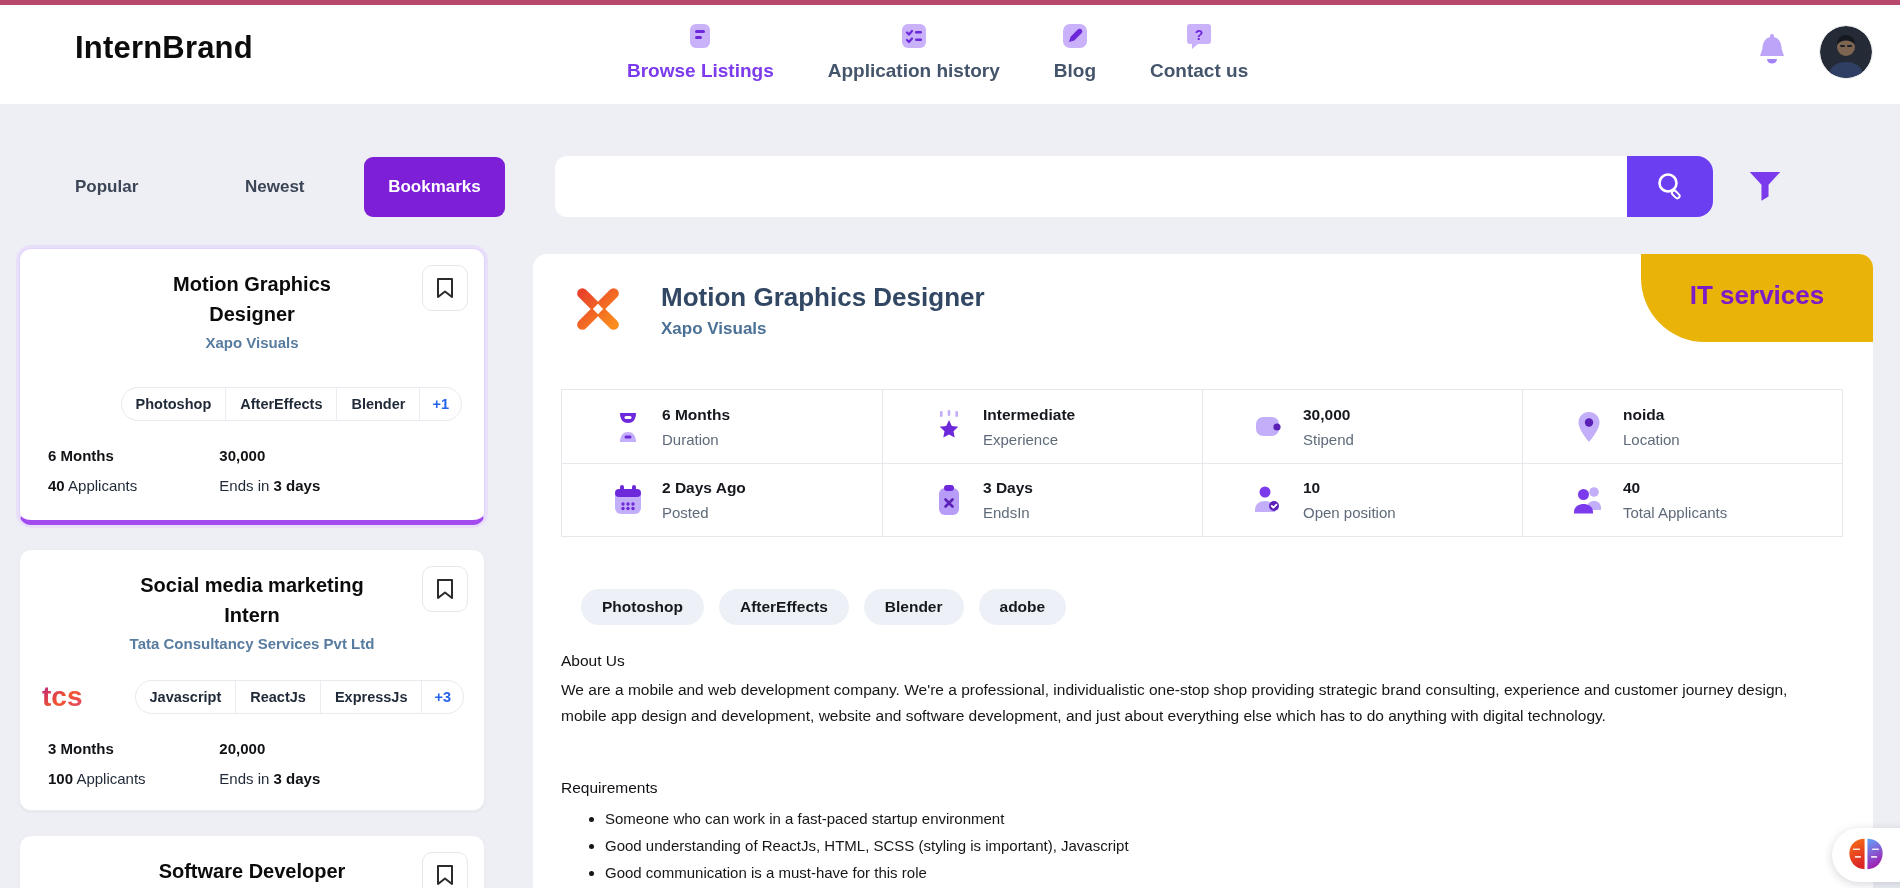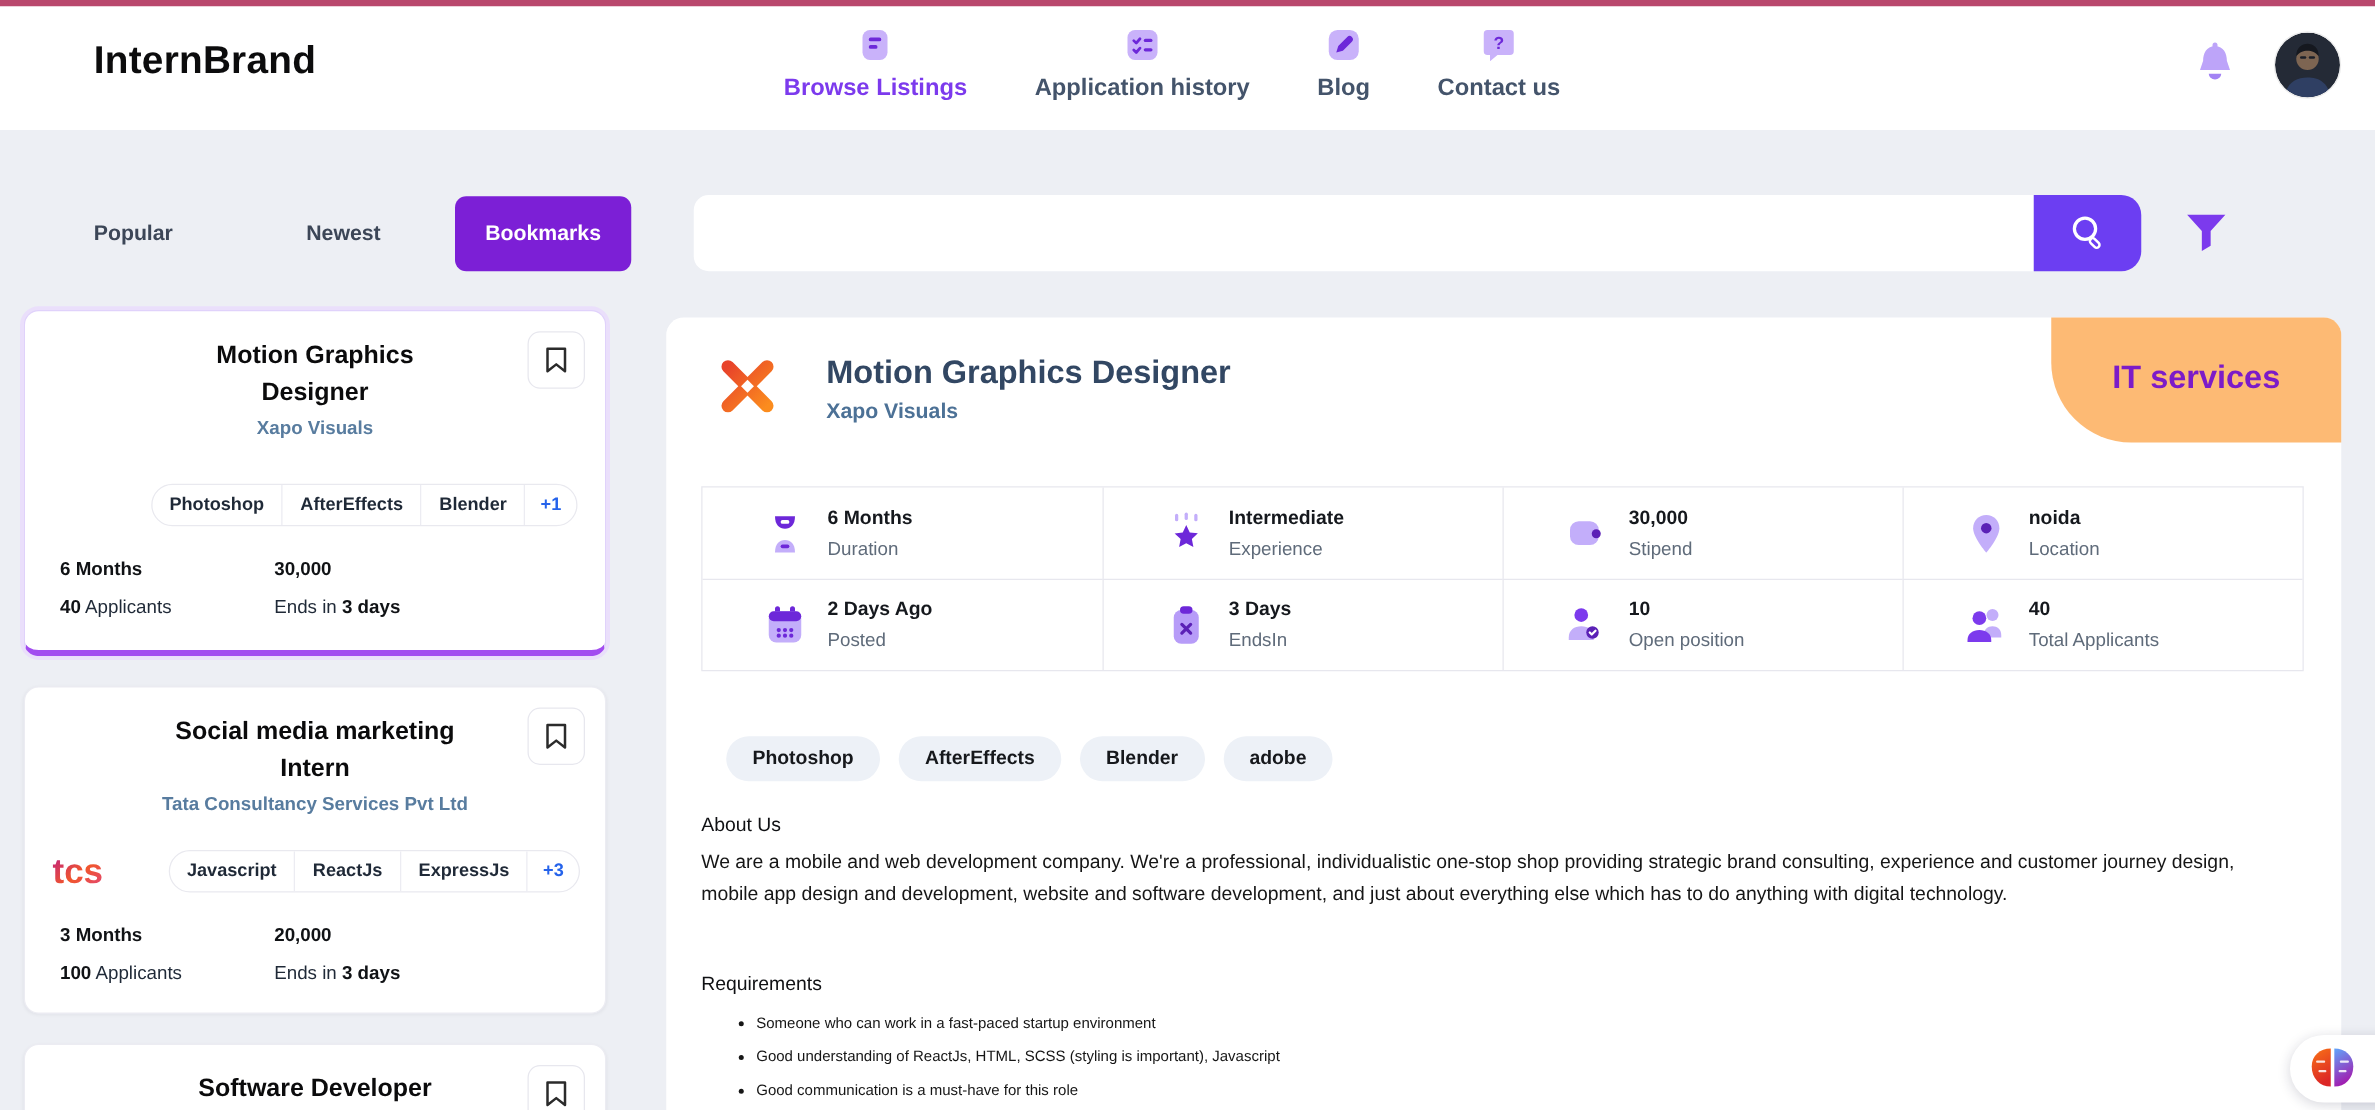--- a/index.html
+++ b/index.html
@@ -52,40 +52,40 @@
   .pill { display:flex; align-items:center; border:1px solid #e9e9ef; border-radius:20px; background:#fff; overflow:hidden; }
   .pi { padding:8px 14px; font-size:14.5px; font-weight:600; color:#1f2937; border-left:1px solid #ececf2; white-space:nowrap; }
   .pi:first-child { border-left:none; }
   .pi.more { color:#2563eb; font-weight:700; padding:8px 12px; cursor:pointer; }
   .c-stats { margin-top:26px; display:grid; grid-template-columns:42% 58%; row-gap:13px; font-size:15px; padding:0 8px; color:#1f2937; }
   .c-stats b { font-weight:700; color:#101215; }
   .tcs-logo { width:64px; height:34px; }
 
   
   .detail { position:absolute; left:533px; top:254px; width:1340px; height:700px; background:#fff; border-radius:14px 14px 0 0; padding:28px 30px 0 28px; }
-  .ribbon { position:absolute; top:0; right:0; width:232px; height:100px; background:#fdba74; border-radius:0 14px 0 64px; display:flex; align-items:center; justify-content:center; }
+  .ribbon { position:absolute; top:0; right:0; width:232px; height:88px; background:#eab308; border-radius:0 14px 0 64px; display:flex; align-items:center; justify-content:center; }
   .ribbon span { font-size:26px; font-weight:600; color:#7c1bc8; padding-bottom:6px; }
   .job-head { display:flex; align-items:flex-start; gap:38px; margin-left:12px; }
   .job-logo { width:50px; height:50px; margin-top:2px; }
   .job-title { font-size:26px; font-weight:600; color:#324763; line-height:1.2; }
   .job-company { font-size:17px; font-weight:600; color:#4c7196; margin-top:6px; }
   .stat-grid { margin-top:50px; border:1px solid #e7e7ee; display:grid; grid-template-columns:repeat(4,1fr); }
   .stat-cell { height:73px; border-left:1px solid #e7e7ee; display:flex; align-items:center; padding-left:48px; gap:16px; }
   .stat-cell:nth-child(4n+1) { border-left:none; }
   .stat-cell:nth-child(n+5) { border-top:1px solid #e7e7ee; }
   .stat-ico { width:36px; height:36px; flex:0 0 auto; }
   .stat-val { font-size:15.5px; font-weight:700; color:#15181d; }
   .stat-lbl { font-size:15px; color:#5f6b7a; margin-top:7px; }
   .chips { margin-top:52px; margin-left:20px; display:flex; gap:15px; }
   .chip { background:#edf1f7; border-radius:19px; padding:9px 21px; font-size:15.5px; font-weight:600; color:#16181c; cursor:pointer; }
   .sec-h { margin-top:27px; font-size:15.5px; font-weight:400; color:#101114; }
   .about-p { margin-top:7px; font-size:15.5px; line-height:26px; color:#161616; max-width:1245px; }
   .req-h { margin-top:50px; }
   .req-list { margin-top:8px; padding-left:44px; }
-  .req-list li { font-size:12px; line-height:27px; color:#161616; }
+  .req-list li { font-size:15px; line-height:27px; color:#161616; }
 
   
   .chat-widget { position:absolute; right:-34px; bottom:6px; width:102px; height:54px; background:#fff; border-radius:27px; box-shadow:0 2px 10px rgba(30,30,60,.18); display:flex; align-items:center; padding-left:13px; cursor:pointer; z-index:20; }
 </style>
 </head>
 <body>
 
 <div class="topbar"></div>
 
 <header>

